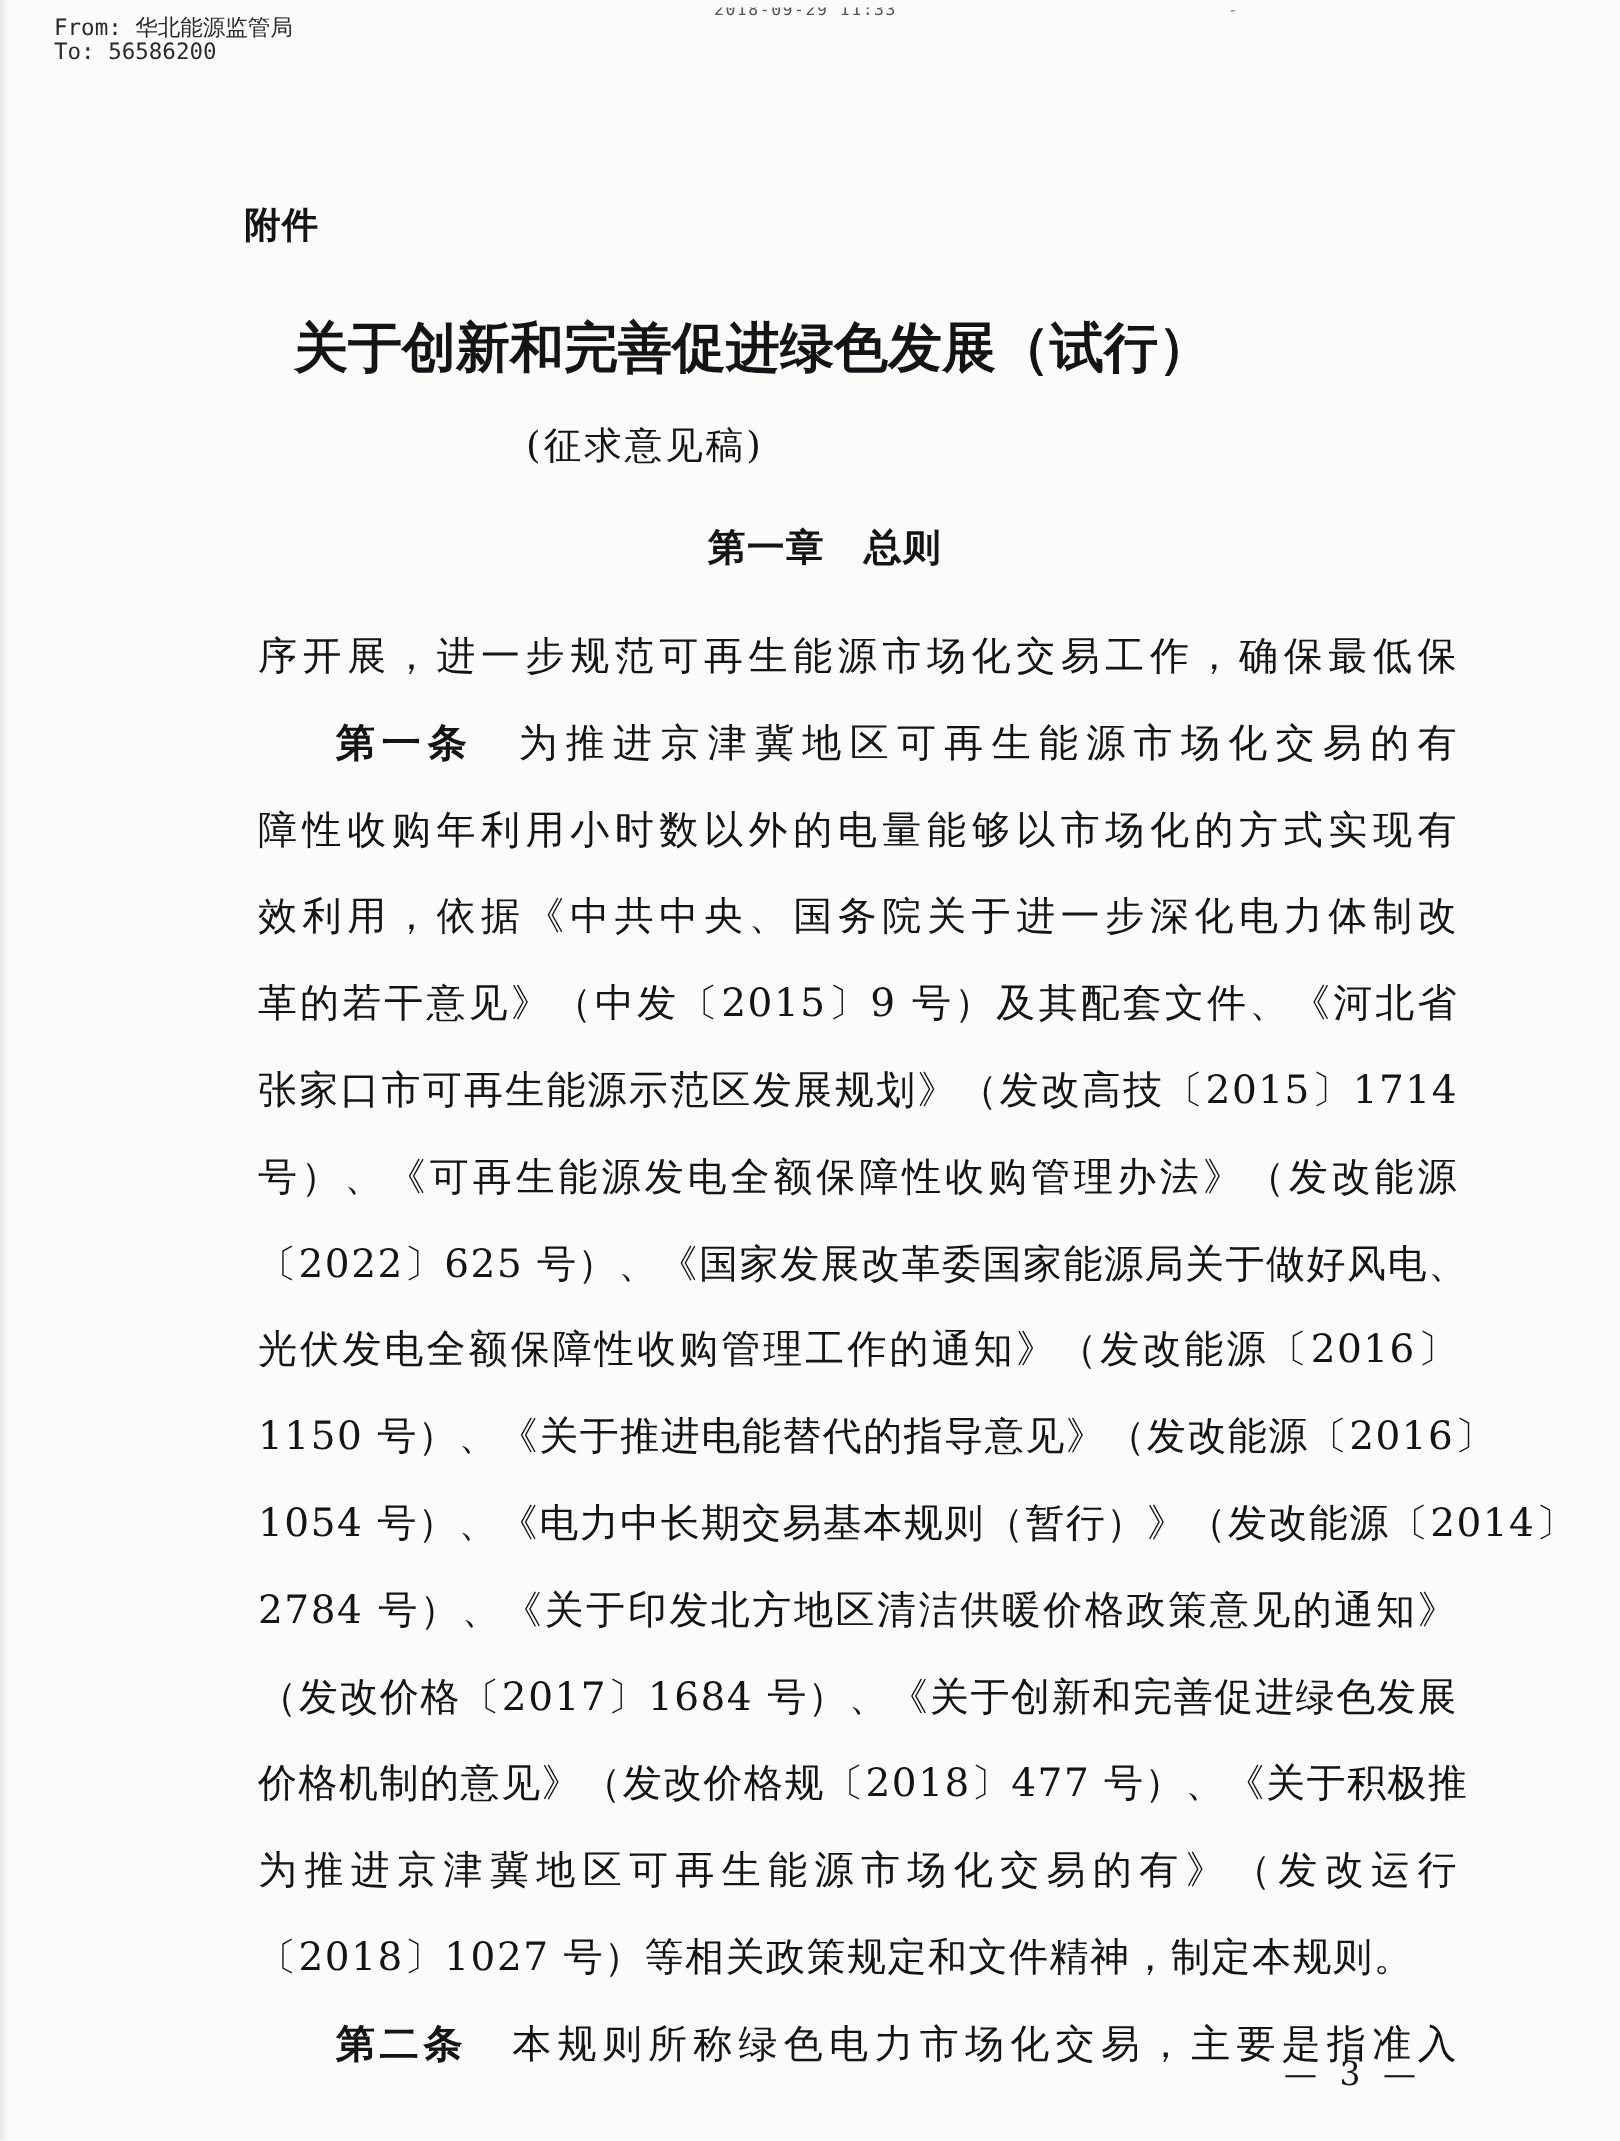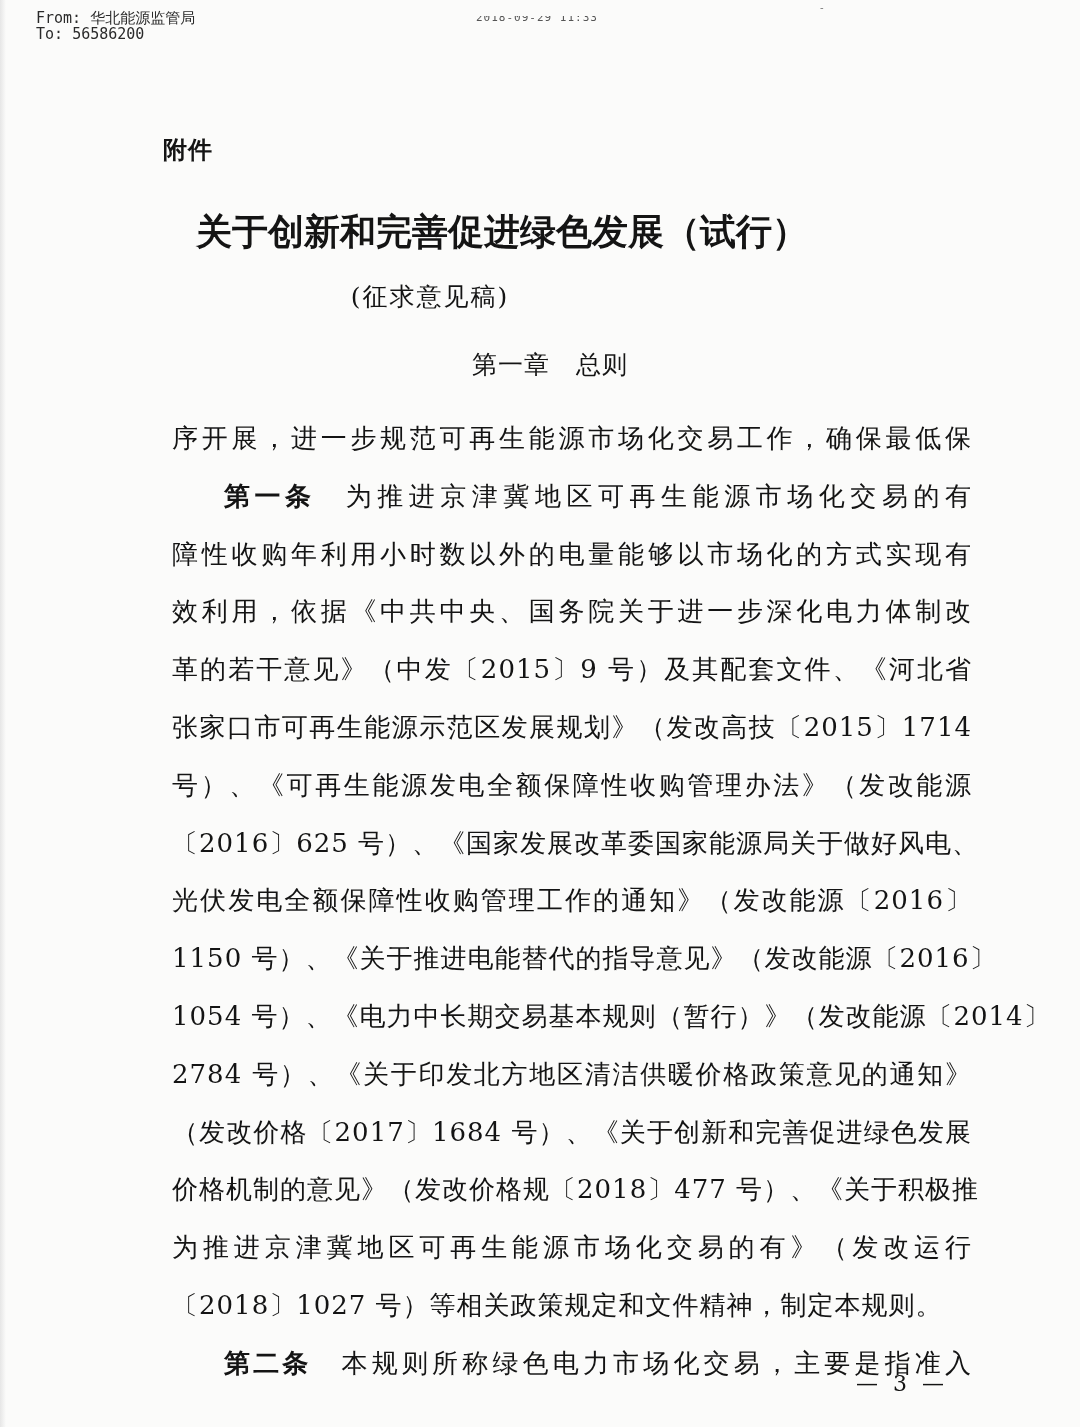--- a/index.html
+++ b/index.html
@@ -18,21 +18,20 @@
     position: absolute; left: 36px; top: 10px;
     font-family: "DejaVu Sans Mono", "Liberation Mono", monospace;
     font-size: 15px; line-height: 16px; color: #2a2a2a;
   }
   .fax-header .row { white-space: nowrap; }
   .fax-timestamp {
     position: absolute; left: 476px; top: 0px;
     font-family: "DejaVu Sans Mono", "Liberation Mono", monospace;
     font-size: 11px; color: #555; letter-spacing: 1px;
     clip-path: inset(5px 0 0 0);
-    margin-top: 11px;
   }
   .fax-dash {
     position: absolute; left: 820px; top: 2px; font-size: 10px; color: #777;
     font-family: "DejaVu Sans", sans-serif;
   }
   .attachment-label {
     position: absolute; left: 163px; top: 134px;
     font-family: "DejaVu Sans", "Liberation Sans", sans-serif;
     font-size: 24px; font-weight: bold; letter-spacing: 1px;
   }
@@ -41,21 +40,21 @@
     font-family: "DejaVu Sans", "Liberation Sans", sans-serif;
     font-size: 36px; font-weight: bold; white-space: nowrap; letter-spacing: 0px;
   }
   .doc-subtitle {
     position: absolute; left: 0; width: 860px; top: 280px; text-align: center;
     font-size: 25px; letter-spacing: 2px;
   }
   .chapter-heading {
     position: absolute; left: 0; width: 1080px; top: 348px; text-align: center;
     font-family: "DejaVu Sans", "Liberation Sans", sans-serif;
-    font-size: 25px; font-weight: normal; letter-spacing: 1px;
+    font-size: 25px; font-weight: bold; letter-spacing: 1px;
     padding-left: 20px; box-sizing: border-box;
   }
   .chapter-heading .gap { display: inline-block; width: 26px; }
   .body-text {
     position: absolute; left: 172px; top: 410px; width: 800px;
   }
   .line {
     height: 57.8px; line-height: 57.8px;
     font-size: 26px; white-space: nowrap;
     text-align: justify; text-align-last: justify;
@@ -104,21 +103,21 @@
 <div class="body-text">
   <div class="line">序开展，进一步规范可再生能源市场化交易工作，确保最低保</div>
   <div class="line indent">
     <span class="article-label">第一条</span><span>为推进京津冀地区可再生能源市场化交易的有</span>
   </div>
   <div class="line">障性收购年利用小时数以外的电量能够以市场化的方式实现有</div>
   <div class="line">效利用，依据《中共中央、国务院关于进一步深化电力体制改</div>
   <div class="line">革的若干意见》（中发〔2015〕9 号）及其配套文件、《河北省</div>
   <div class="line">张家口市可再生能源示范区发展规划》（发改高技〔2015〕1714</div>
   <div class="line">号）、《可再生能源发电全额保障性收购管理办法》（发改能源</div>
-  <div class="line">〔2016〕625 号）、《国家发展改革委国家能源局关于做好风电、</div>
+  <div class="line">〔2022〕625 号）、《国家发展改革委国家能源局关于做好风电、</div>
   <div class="line">光伏发电全额保障性收购管理工作的通知》（发改能源〔2016〕</div>
   <div class="line">1150 号）、《关于推进电能替代的指导意见》（发改能源〔2016〕</div>
   <div class="line">1054 号）、《电力中长期交易基本规则（暂行）》（发改能源〔2014〕</div>
   <div class="line">2784 号）、《关于印发北方地区清洁供暖价格政策意见的通知》</div>
   <div class="line">（发改价格〔2017〕1684 号）、《关于创新和完善促进绿色发展</div>
   <div class="line">价格机制的意见》（发改价格规〔2018〕477 号）、《关于积极推</div>
   <div class="line">为推进京津冀地区可再生能源市场化交易的有》（发改运行</div>
   <div class="line last">〔2018〕1027 号）等相关政策规定和文件精神，制定本规则。</div>
   <div class="line indent">
     <span class="article-label">第二条</span><span>本规则所称绿色电力市场化交易，主要是指准入</span>

